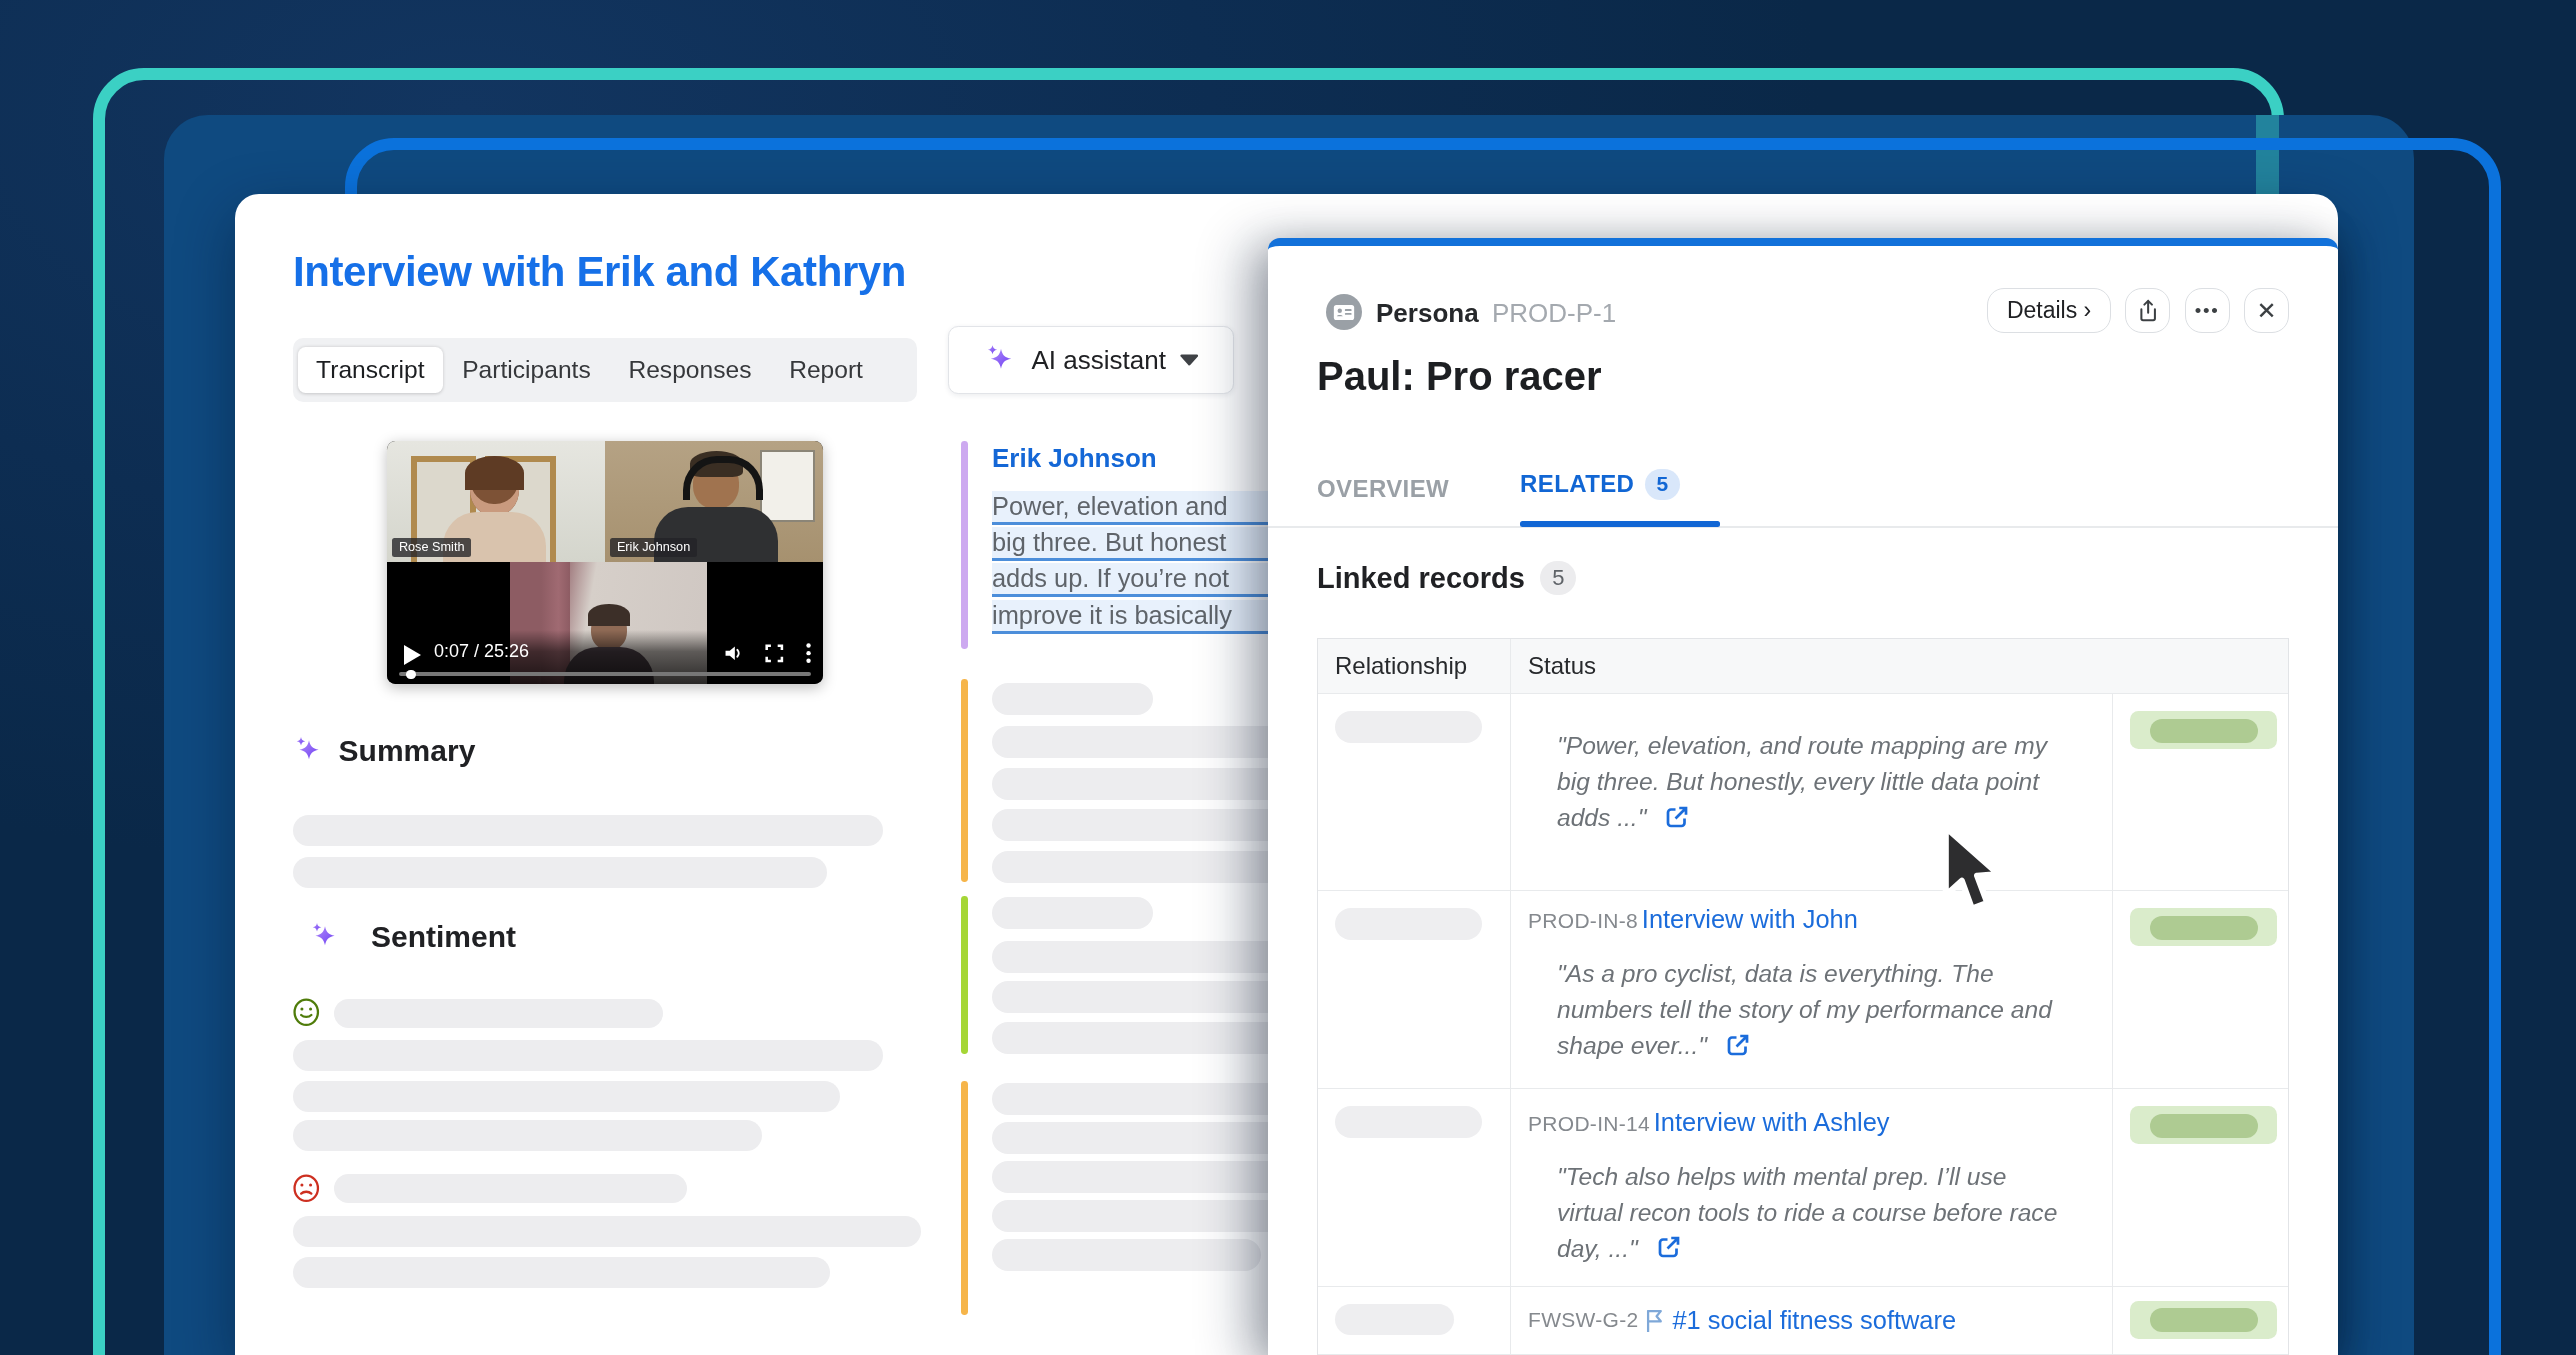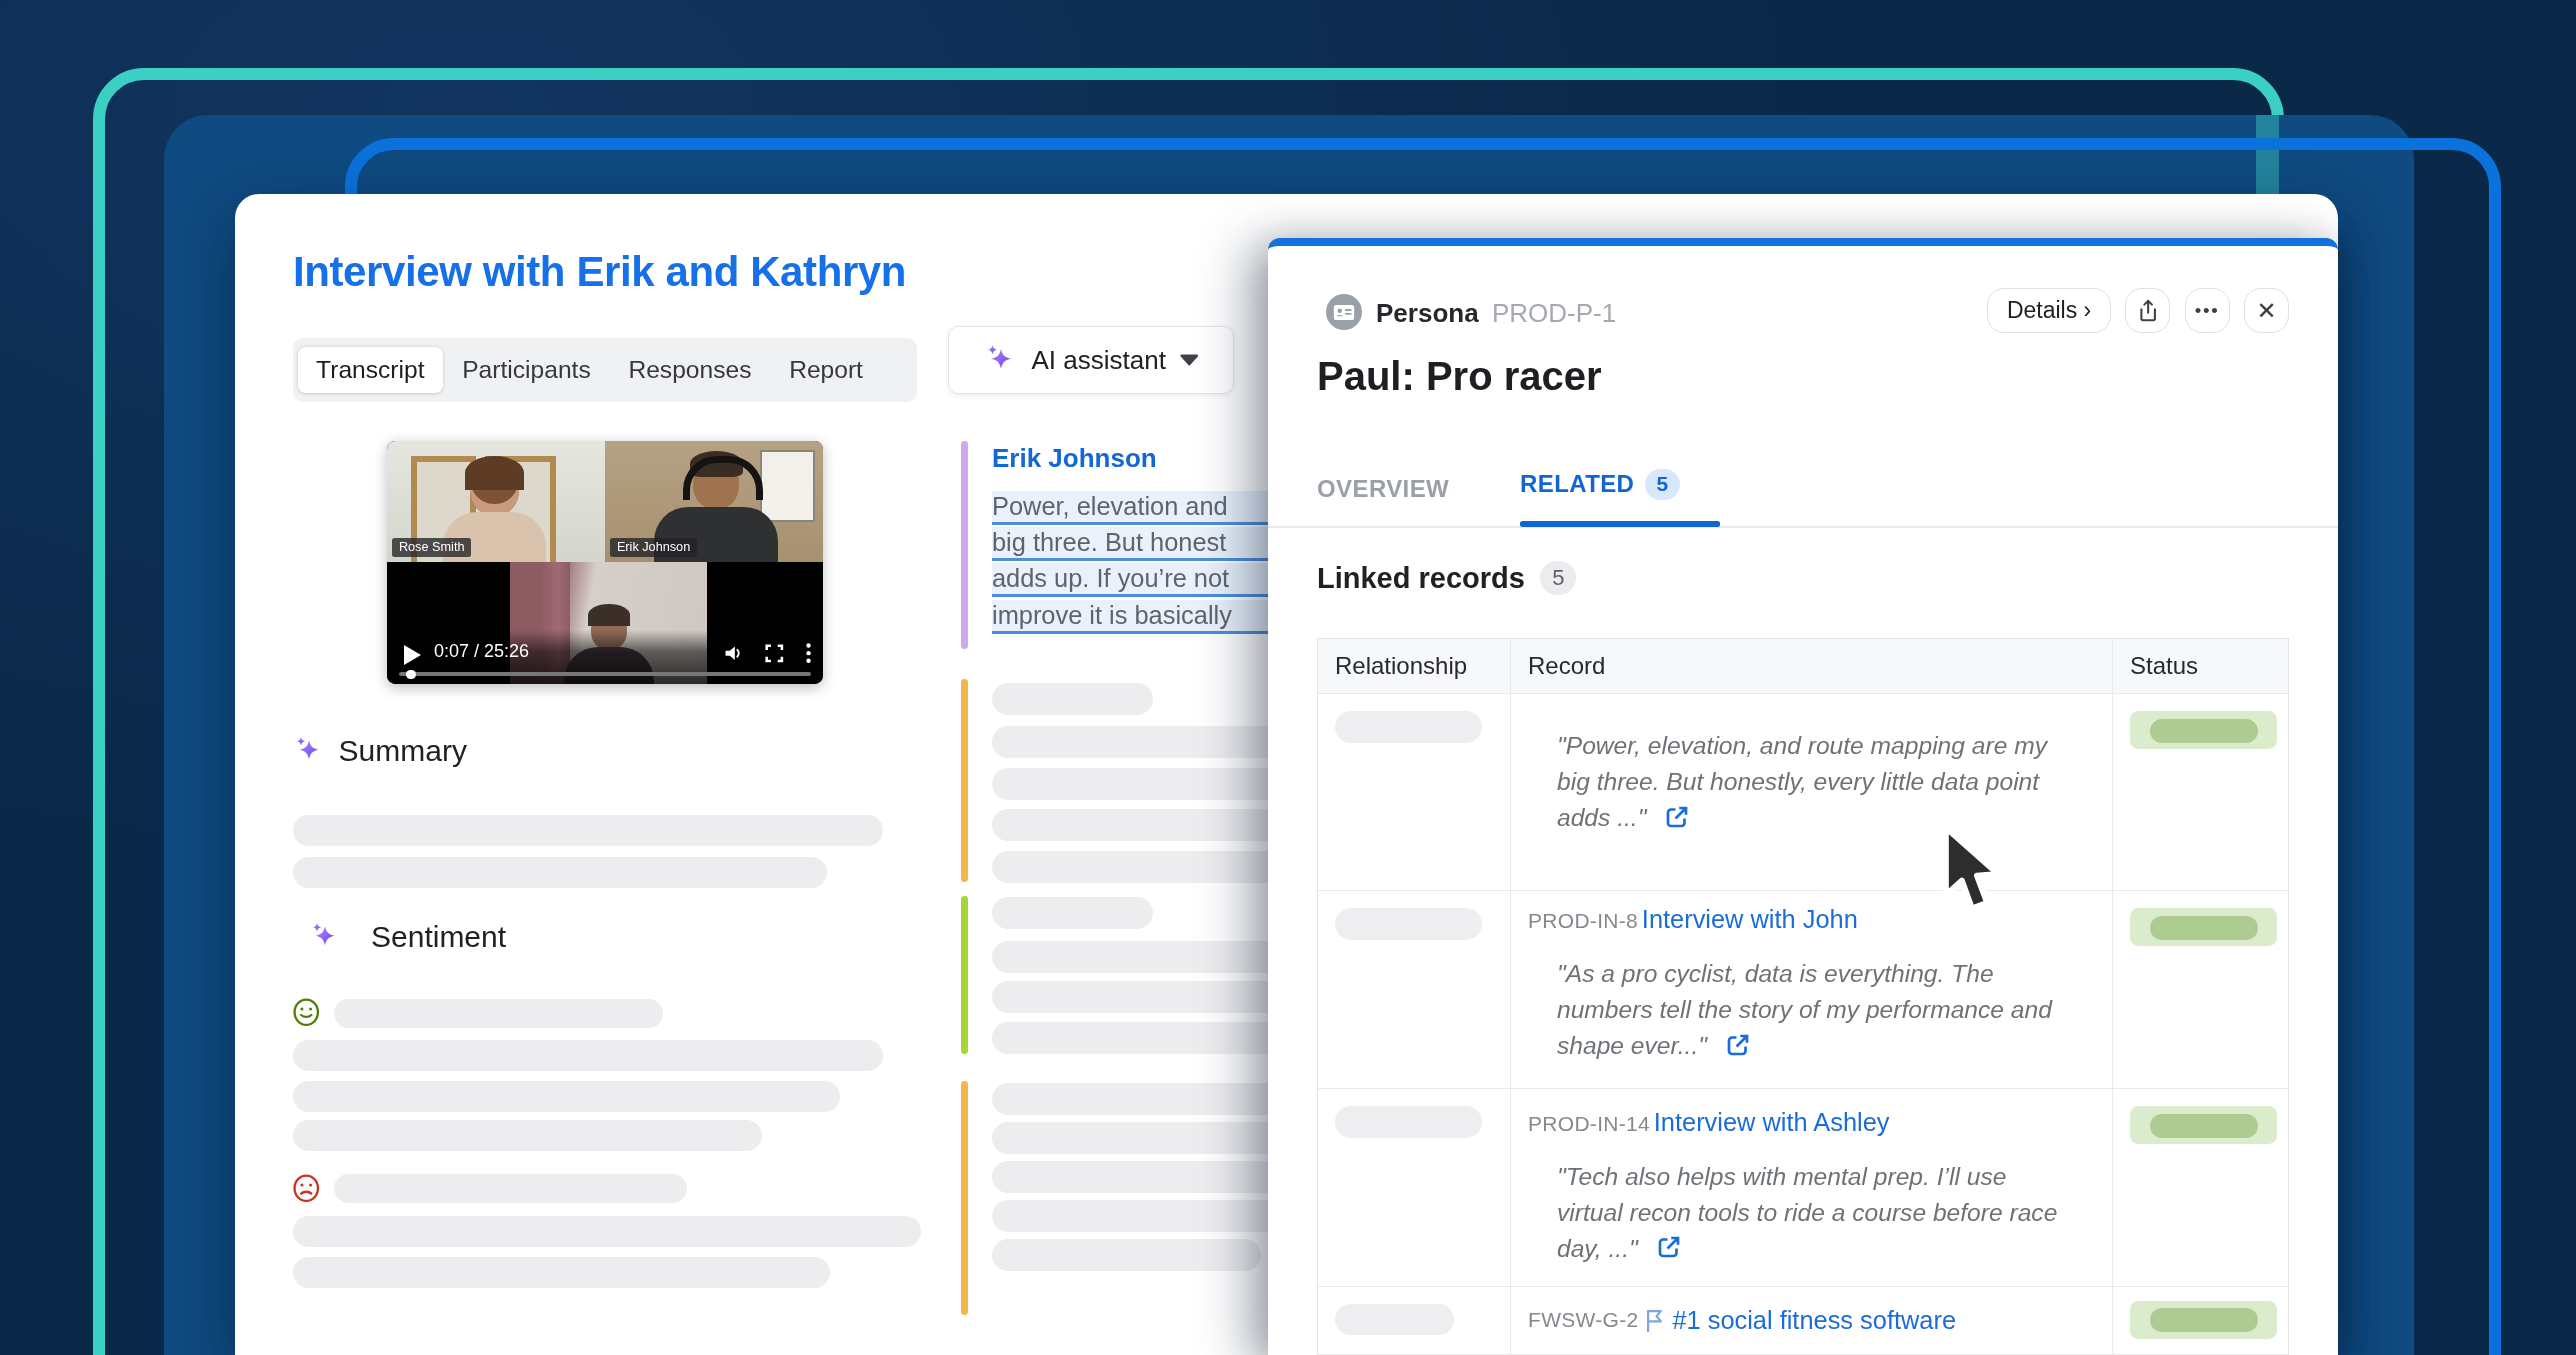--- a/index.html
+++ b/index.html
@@ -39,21 +39,21 @@
   .vlabel{position:absolute;left:5.1px;bottom:5.1px;background:rgba(35,35,38,.78);color:#fff;font-size:12.7px;padding:2.5px 6.8px;border-radius:2.5px;}
   .vctrl{position:absolute;left:0;right:0;bottom:0;height:54px;background:linear-gradient(rgba(0,0,0,0),rgba(0,0,0,.55) 40%,rgba(0,0,0,.8));}
   .vtime{position:absolute;left:47px;bottom:22px;color:#fff;font-size:18px;}
   .vplay{position:absolute;left:17px;bottom:19.5px;width:0;height:0;border-left:17px solid #fff;border-top:10.2px solid transparent;border-bottom:10.2px solid transparent;}
   .vicons{position:absolute;right:12px;bottom:20.3px;display:flex;gap:22px;align-items:center;}
   .vbar{position:absolute;left:12px;right:12px;bottom:7.6px;height:4.2px;background:#777;border-radius:2.5px;}
   .vdot{position:absolute;left:6.8px;top:-2.5px;width:10.2px;height:9.3px;background:#fff;border-radius:5.1px;}
 
   
   .sec-head{display:flex;align-items:center;gap:13.6px;}
-  .sec-title{font-size:30px;font-weight:400;color:#202124;}
+  .sec-title{font-size:30px;font-weight:700;color:#202124;}
   .skel{position:absolute;background:#ededef;border-radius:16px;height:30.5px;}
   .speaker{font-size:26px;font-weight:700;color:#1467d6;}
   .hl-line{position:absolute;left:757px;width:280px;height:30.5px;background:#e8f1fc;border-bottom:3.4px solid #4c8eda;
     font-size:25.4px;color:#5f646a;line-height:30.5px;white-space:nowrap;overflow:hidden;}
 
   
   .panel{left:1268px;top:238px;width:1070px;height:1118px;background:#fff;border-top:8.5px solid #1271da;
     border-radius:12px 12px 0 0;box-sizing:border-box;
     box-shadow:-22px 6.8px 51px rgba(10,25,55,.30),0 10.2px 42px rgba(0,0,0,.25);}
   .pcircle{left:58px;top:48px;width:36px;height:36px;border-radius:50%;background:#9aa0a6;display:flex;align-items:center;justify-content:center;}
@@ -291,21 +291,20 @@
     <div class="abs ptab-underline"></div>
 
     <div class="abs lr-head">
       <span class="lr-title">Linked records</span>
       <span class="lr-badge">5</span>
     </div>
 
     <div class="abs ltable">
       <div class="trow thead">
         <div class="tc tc1 hcell">Relationship</div>
-        <div class="tc tc2 hcell">Record</div>
         <div class="tc tc3 hcell">Status</div>
       </div>
 
       <div class="trow" style="height:196px;">
         <div class="tc tc1">
             <div class="rel-skel"></div>
           </div>
         <div class="tc tc2">
           <div class="rquote"><span>"Power, elevation, and route mapping are my big three. But honestly, every little data point adds ..."</span>
             <svg style="display:inline-block;vertical-align:-2.5px;margin-left:12px;" width="24" height="24" viewBox="0 0 16 16" fill="none" stroke="#1b6cdb" stroke-width="1.8">

